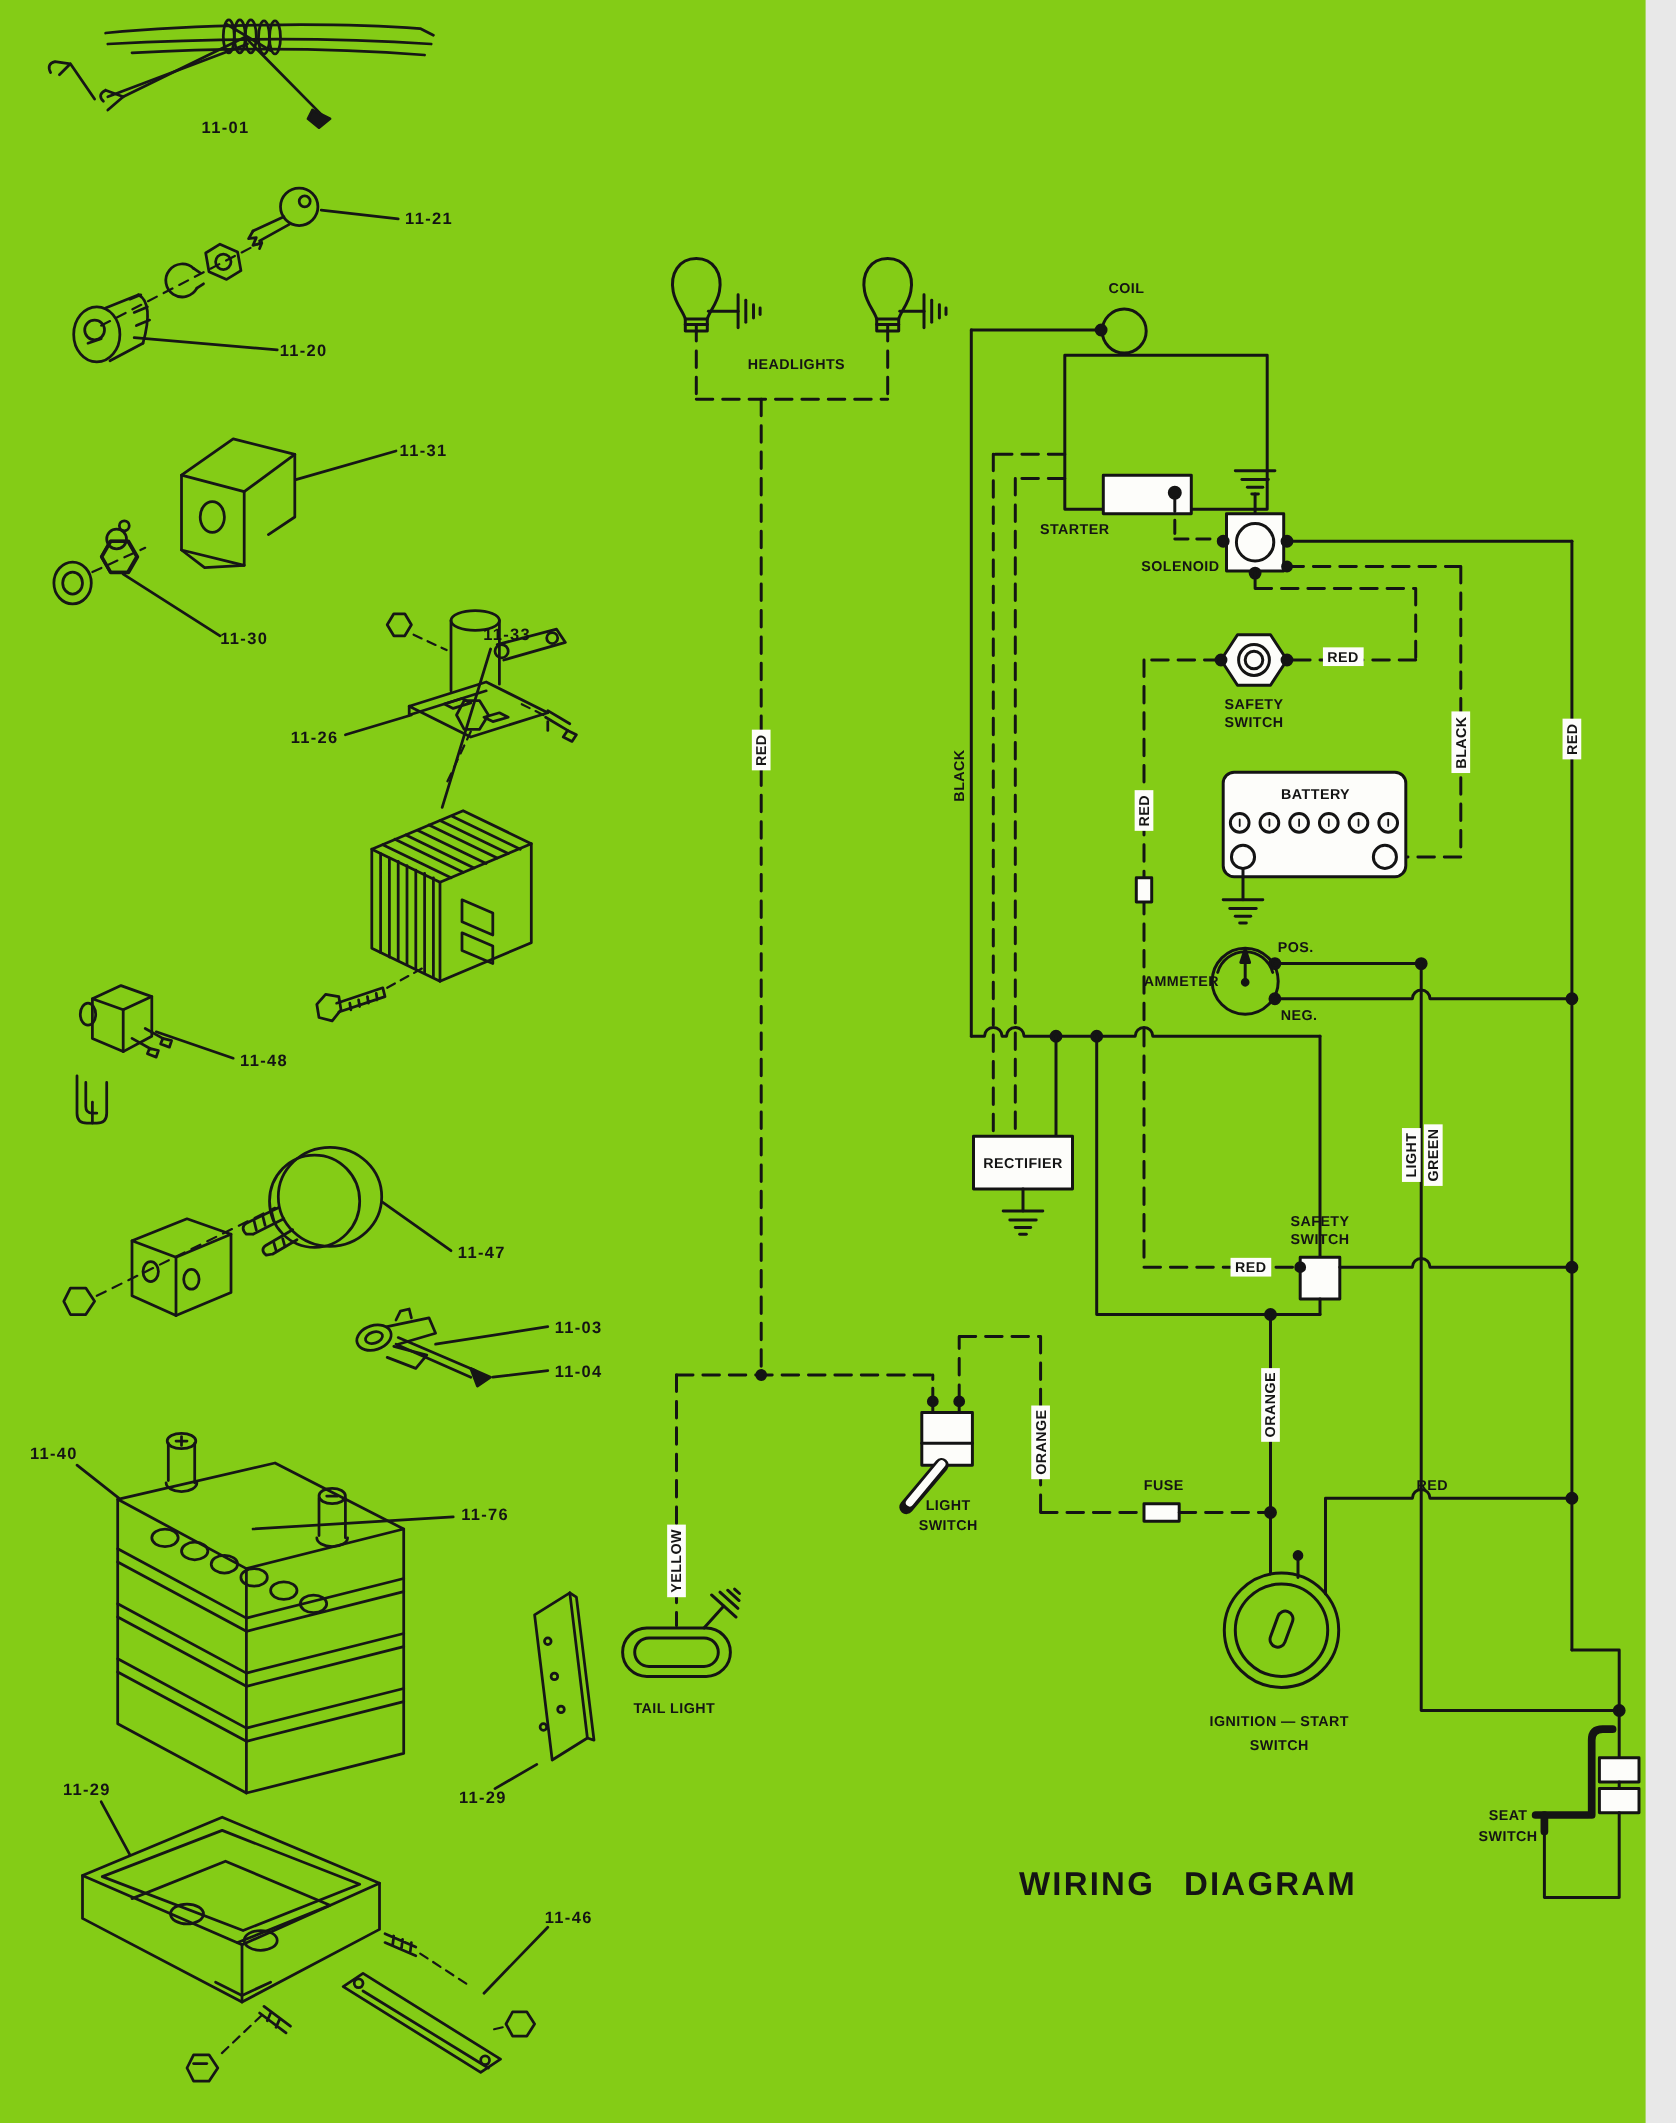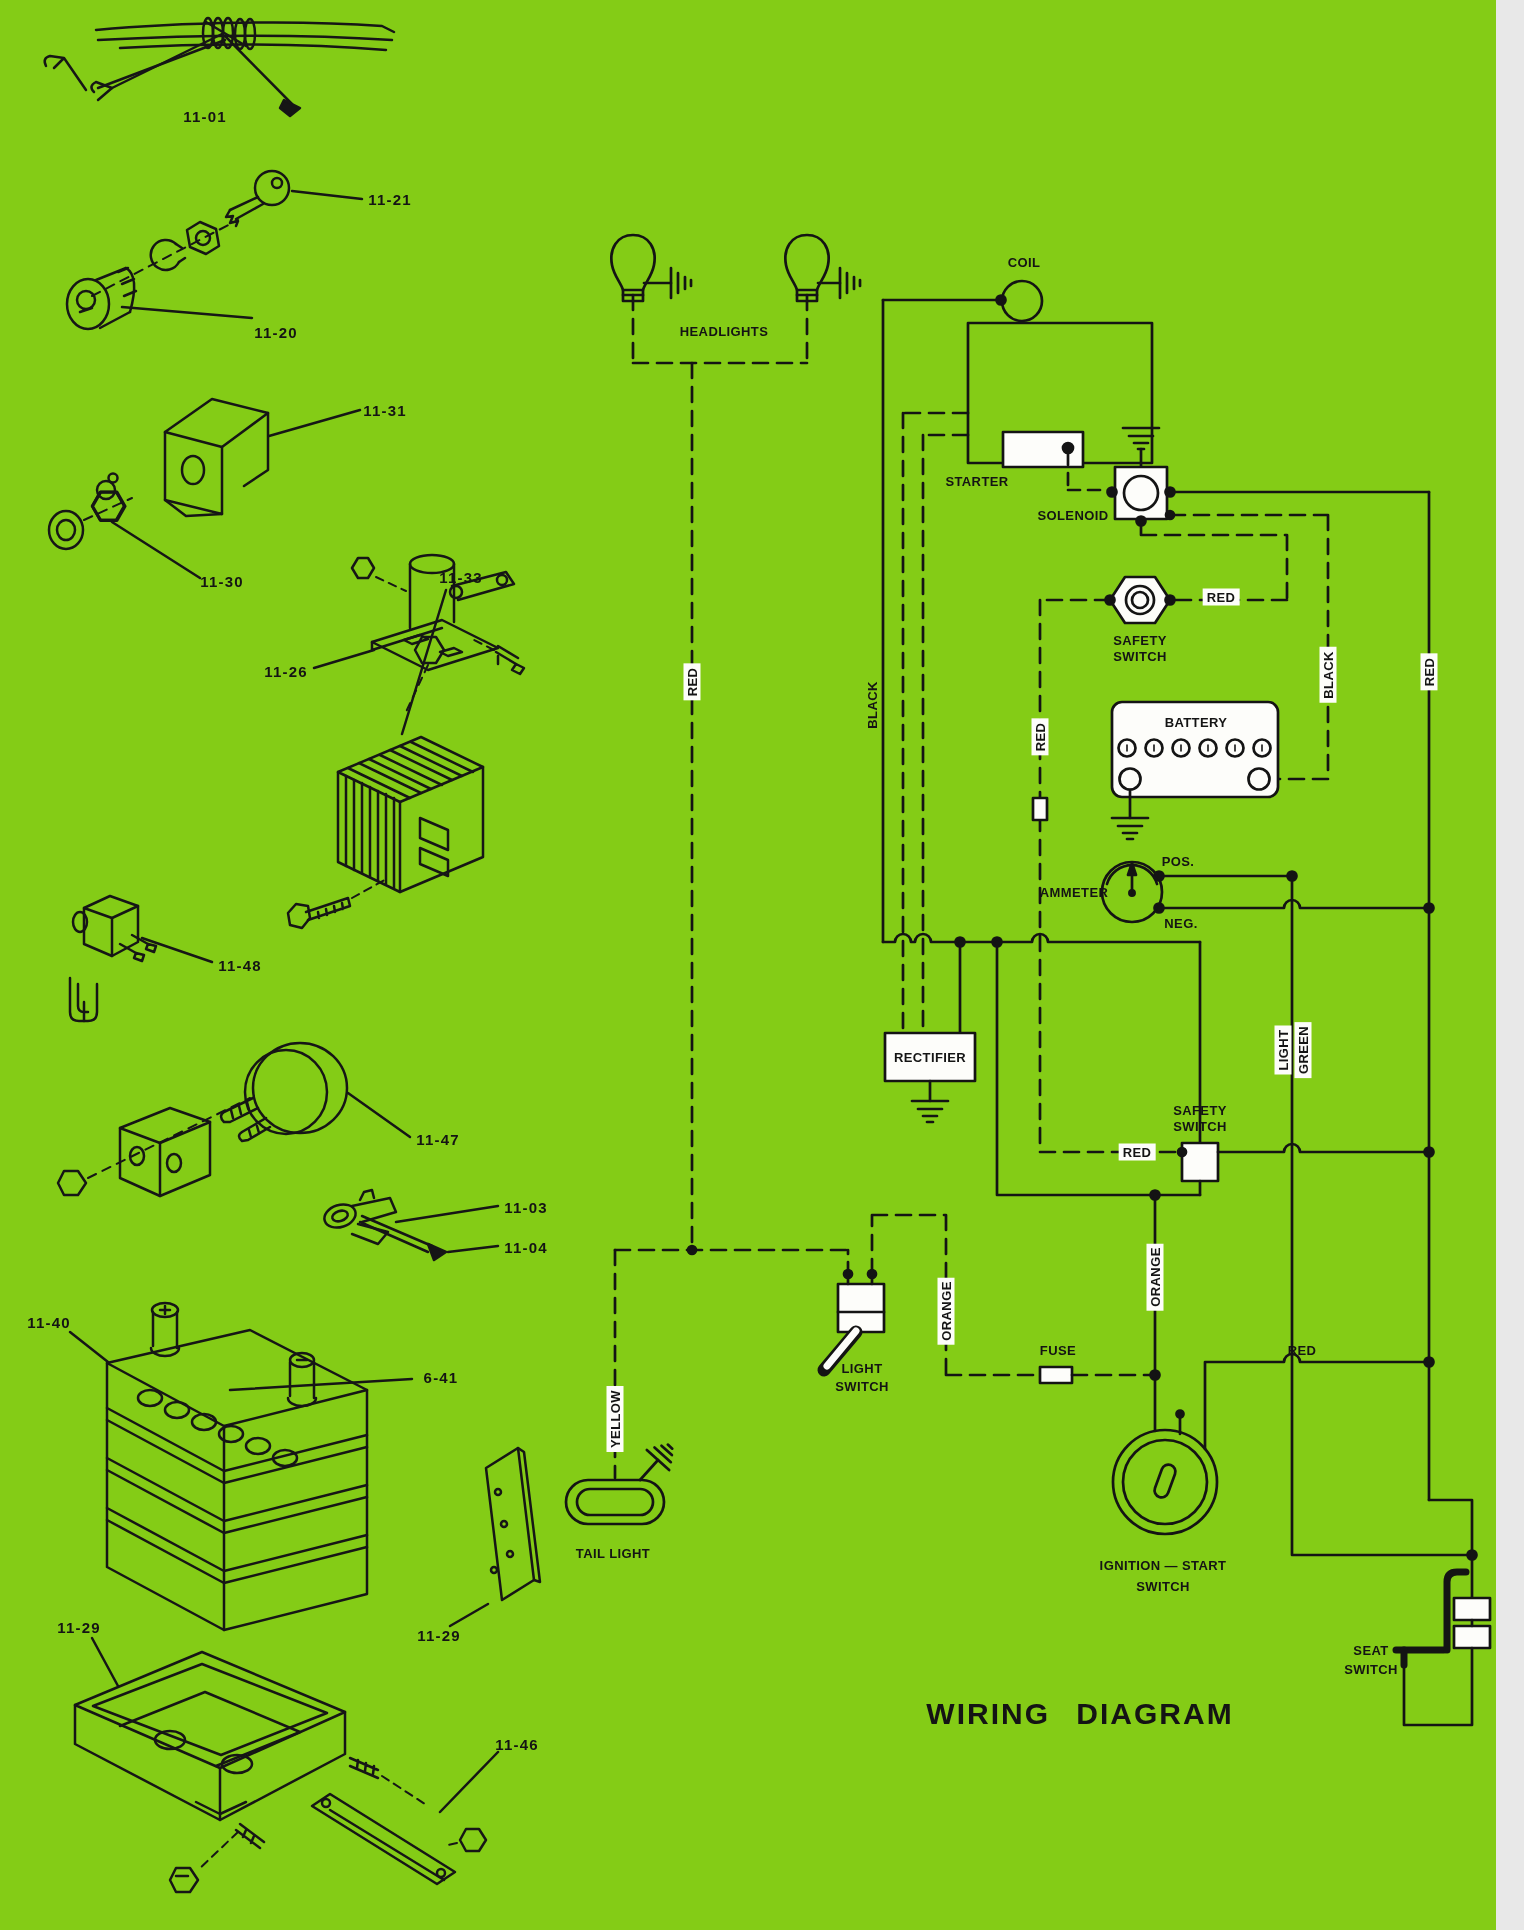--- a/index.html
+++ b/index.html
@@ -419,31 +419,31 @@
         <path d="M1396,1650 H1444"></path>
         <path d="M1447,1650 V1582 Q1447,1572 1457,1572 H1466"></path>
         <path d="M1404,1650 V1665"></path>
       </g>
     </g>
   </g>
 </svg>
 
   <div class="lbl part" style="left:205px;top:116px">11-01</div>
   <div class="lbl part" style="left:390px;top:199px">11-21</div>
-  <div class="lbl part" style="left:276px;top:332px">11-20</div>
+  <div class="lbl part" style="left:276px;top:319px">11-20</div>
   <div class="lbl part" style="left:385px;top:410px">11-31</div>
   <div class="lbl part" style="left:222px;top:581px">11-30</div>
   <div class="lbl part" style="left:286px;top:671px">11-26</div>
   <div class="lbl part" style="left:461px;top:577px">11-33</div>
   <div class="lbl part" style="left:240px;top:965px">11-48</div>
   <div class="lbl part" style="left:438px;top:1139px">11-47</div>
   <div class="lbl part" style="left:526px;top:1207px">11-03</div>
   <div class="lbl part" style="left:526px;top:1247px">11-04</div>
   <div class="lbl part" style="left:49px;top:1322px">11-40</div>
-  <div class="lbl part" style="left:441px;top:1377px">6-41</div>
+  <div class="lbl part" style="left:441px;top:1377px">11-76</div>
   <div class="lbl part" style="left:439px;top:1635px">11-29</div>
   <div class="lbl part" style="left:79px;top:1627px">11-29</div>
   <div class="lbl part" style="left:517px;top:1744px">11-46</div>
 
   <div class="lbl" style="left:724px;top:331px">HEADLIGHTS</div>
   <div class="lbl" style="left:1024px;top:262px">COIL</div>
   <div class="lbl" style="left:977px;top:481px">STARTER</div>
   <div class="lbl" style="left:1073px;top:515px">SOLENOID</div>
   <div class="lbl" style="left:1140px;top:640px">SAFETY</div>
   <div class="lbl" style="left:1140px;top:656px">SWITCH</div>

